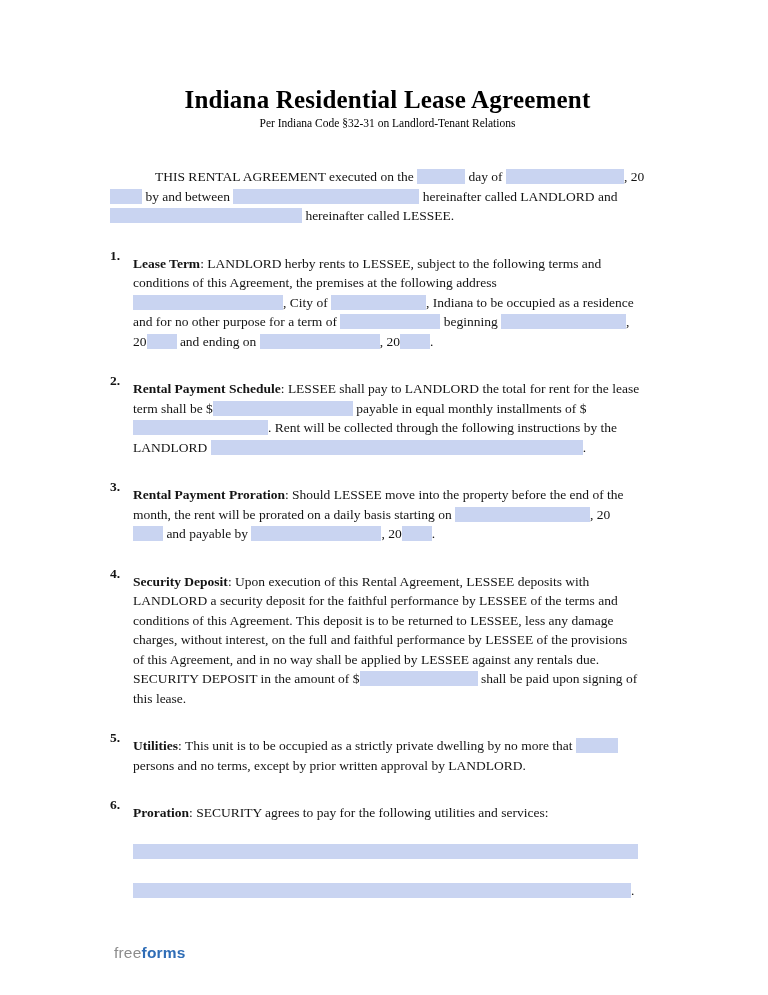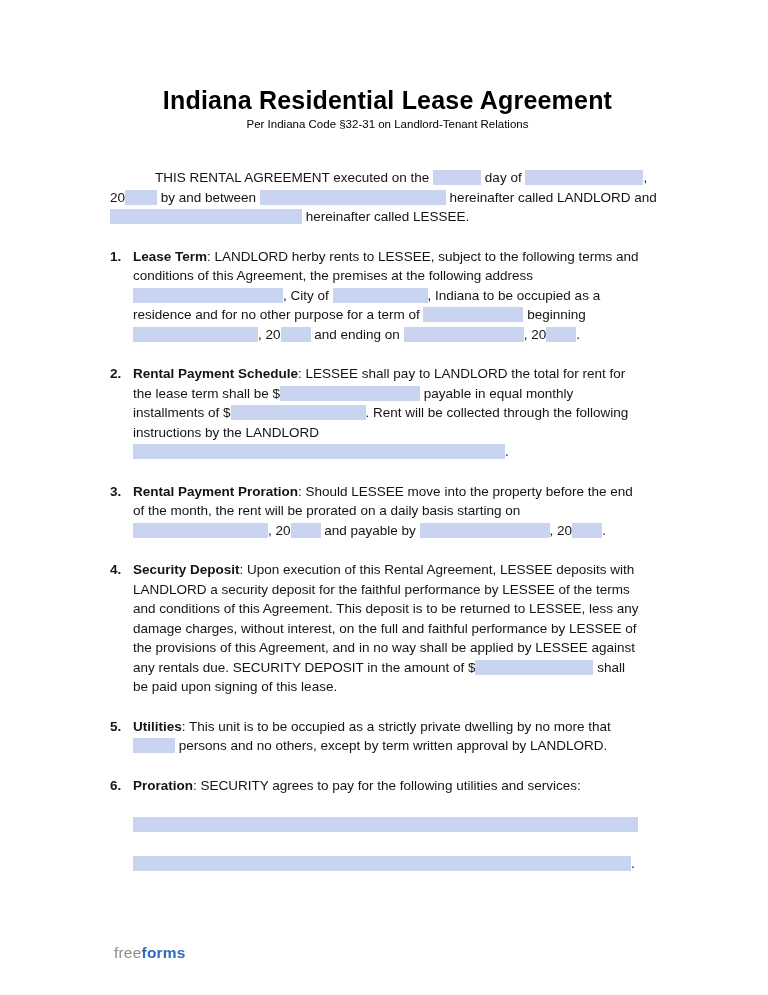--- a/index.html
+++ b/index.html
@@ -10,21 +10,21 @@
   * { margin: 0; padding: 0; box-sizing: border-box; }
   html, body { background: #ffffff; }
   body {
     width: 768px;
     height: 995px;
     position: relative;
     font-family: "Liberation Sans", sans-serif;
     color: #141414;
     overflow: hidden;
   }
-  .page { padding: 86px 103px 0 110px; }
+  .page { padding: 86px 103px 0 110px; font-family: Liberation Serif, serif; }
   .doc-title {
     font-size: 25px;
     font-weight: bold;
     text-align: center;
     letter-spacing: 0.2px;
     color: #000;
   }
   .doc-subtitle {
     font-size: 11.5px;
     text-align: center;
@@ -46,20 +46,21 @@
     line-height: 19.5px;
   }
   .section .num {
     width: 23px;
     flex: none;
     font-weight: bold;
   }
   .section .body {
     width: 507px;
     flex: none;
+    margin-top: 8px;
   }
   .blank {
     display: inline-block;
     background: var(--blank-fill);
     height: 15px;
     vertical-align: -3px;
   }
   strong { font-weight: bold; }
   .footer {
     position: absolute;
@@ -92,21 +93,21 @@
       <div class="section">
         <div class="num">3.</div>
         <div class="body"><strong>Rental Payment Proration</strong><span>: Should LESSEE move into the property before the end of the month, the rent will be prorated on a daily basis starting on </span><span class="blank" style="width: 135px;"></span><span>, 20</span><span class="blank" style="width: 30px;"></span><span> and payable by </span><span class="blank" style="width: 130px;"></span><span>, 20</span><span class="blank" style="width: 30px;"></span><span>.</span></div>
       </div>
       <div class="section">
         <div class="num">4.</div>
         <div class="body"><strong>Security Deposit</strong><span>: Upon execution of this Rental Agreement, LESSEE deposits with LANDLORD a security deposit for the faithful performance by LESSEE of the terms and conditions of this Agreement. This deposit is to be returned to LESSEE, less any damage charges, without interest, on the full and faithful performance by LESSEE of the provisions of this Agreement, and in no way shall be applied by LESSEE against any rentals due. SECURITY DEPOSIT in the amount of </span><span>$</span><span class="blank" style="width: 118px;"></span><span> shall be paid upon signing of this lease.</span></div>
       </div>
       <div class="section">
         <div class="num">5.</div>
-        <div class="body"><strong>Utilities</strong><span>: This unit is to be occupied as a strictly private dwelling by no more that </span><span class="blank" style="width: 42px;"></span><span> persons and no others, except by term written approval by LANDLORD.</span></div>
+        <div class="body"><strong>Utilities</strong><span>: This unit is to be occupied as a strictly private dwelling by no more that </span><span class="blank" style="width: 42px;"></span><span> persons and no terms, except by prior written approval by LANDLORD.</span></div>
       </div>
       <div class="section">
         <div class="num">6.</div>
         <div class="body"><strong>Proration</strong><span>: SECURITY agrees to pay for the following utilities and services:</span><br><br><span class="blank" style="width: 505px;"></span><br><br><span class="blank" style="width: 498px;"></span><span>.</span><br></div>
       </div>
     </div>
 </div>
 
 <div class="footer">
   <span class="logo-free">free</span><span class="logo-forms">forms</span>

